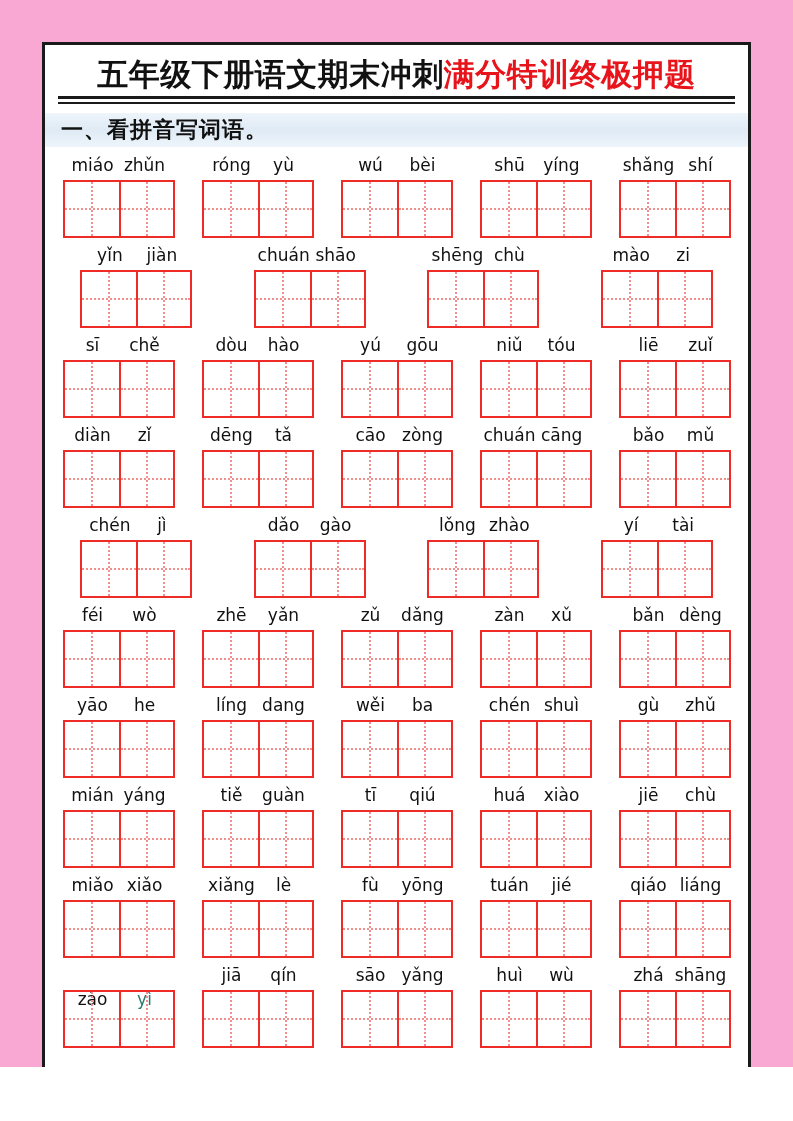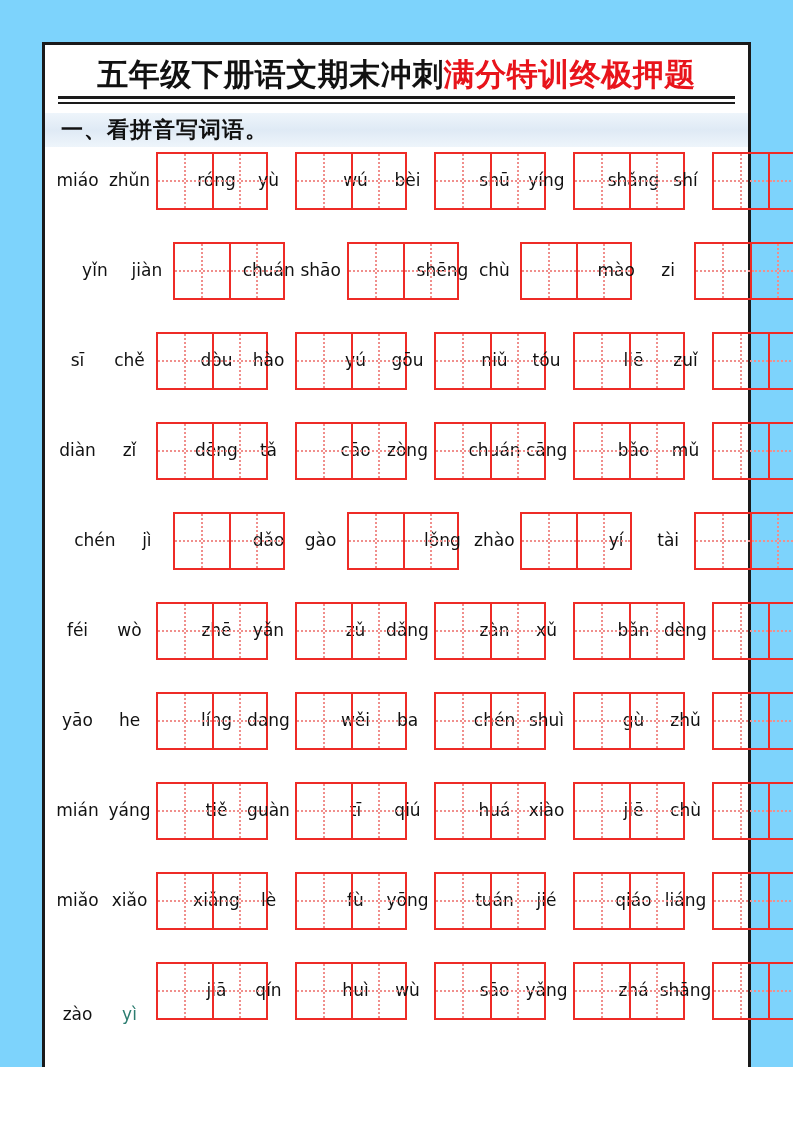--- a/index.html
+++ b/index.html
@@ -11,21 +11,21 @@
     width: 793px;
     height: 1121px;
     font-family: "Liberation Sans", "DejaVu Sans", sans-serif;
     -webkit-font-smoothing: antialiased;
   }
 
   .page {
     position: relative;
     width: 793px;
     height: 1067px;
-    background: #7dd3fc;
+    background: #f9a8d4;
     overflow: hidden;
   }
 
   
   .sheet {
     position: absolute;
     left: 42px;
     top: 42px;
     width: 709px;
     height: 1035px;
@@ -84,21 +84,21 @@
   }
   .grid-row {
     display: flex;
     justify-content: space-around;
     align-items: flex-start;
     height: 90px;
   }
   .cell {
     width: 134px;
     display: flex;
-    flex-direction: row;
+    flex-direction: column;
     align-items: center;
   }
 
   .pinyin {
     display: flex;
     justify-content: center;
     align-items: baseline;
     width: 118px;
     height: 28px;
     font-family: "DejaVu Sans", "Liberation Sans", sans-serif;
@@ -634,40 +634,40 @@
               <span class="py">jiā</span>
               <span class="py">qín</span>
             </div>
             <div class="boxes">
               <div class="box"></div>
               <div class="box"></div>
             </div>
           </div>
           <div class="cell">
             <div class="pinyin">
+              <span class="py">sāo</span>
+              <span class="py">yǎng</span>
+            </div>
+            <div class="boxes">
+              <div class="box"></div>
+              <div class="box"></div>
+            </div>
+          </div>
+          <div class="cell">
+            <div class="pinyin">
               <span class="py">huì</span>
               <span class="py">wù</span>
             </div>
             <div class="boxes">
               <div class="box"></div>
               <div class="box"></div>
             </div>
           </div>
           <div class="cell">
             <div class="pinyin">
-              <span class="py">sāo</span>
-              <span class="py">yǎng</span>
-            </div>
-            <div class="boxes">
-              <div class="box"></div>
-              <div class="box"></div>
-            </div>
-          </div>
-          <div class="cell">
-            <div class="pinyin">
               <span class="py">zhá</span>
               <span class="py">shāng</span>
             </div>
             <div class="boxes">
               <div class="box"></div>
               <div class="box"></div>
             </div>
           </div>
         </div>
       </div>

